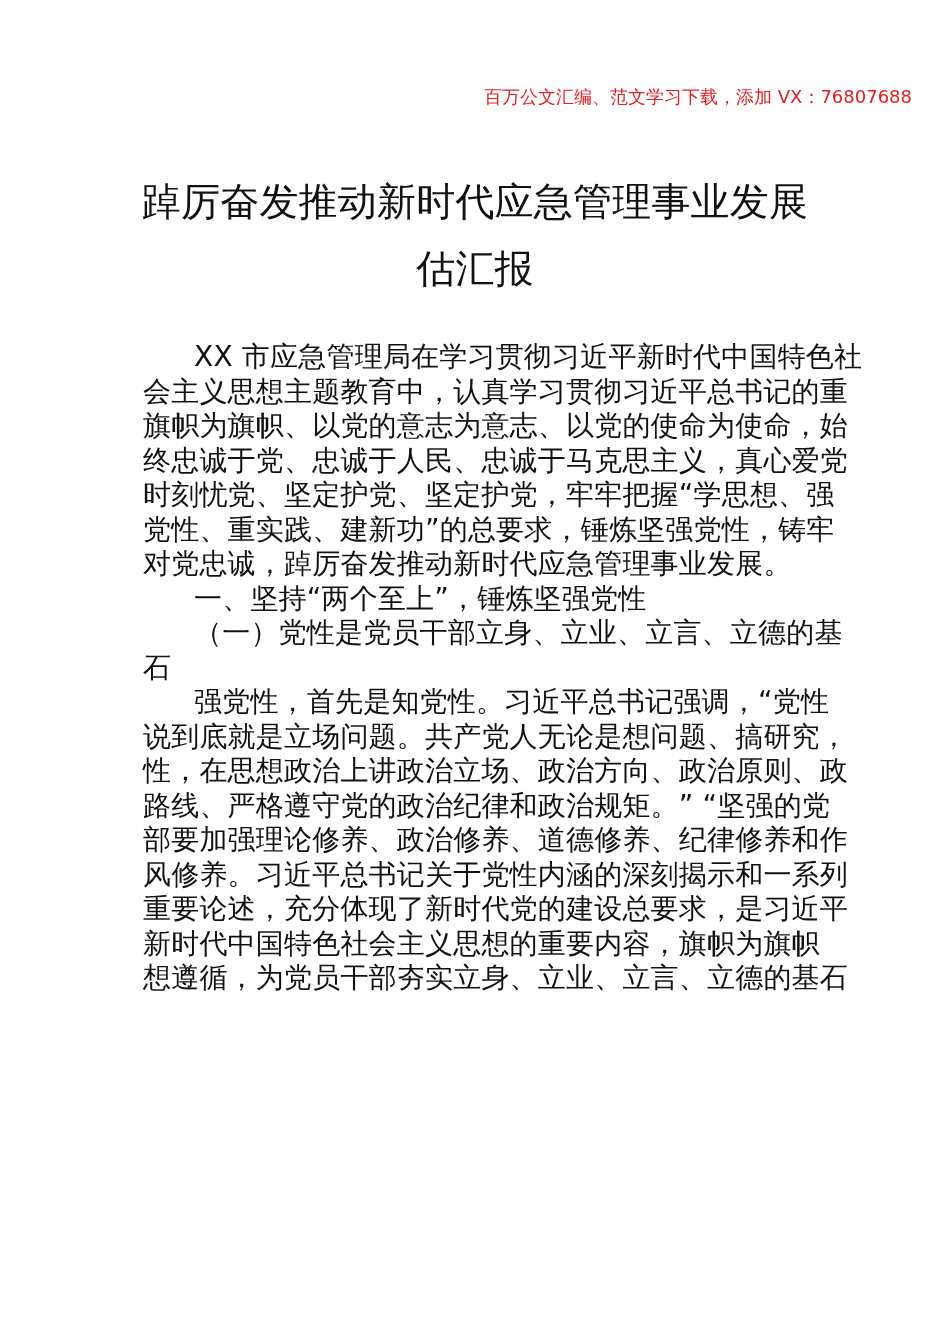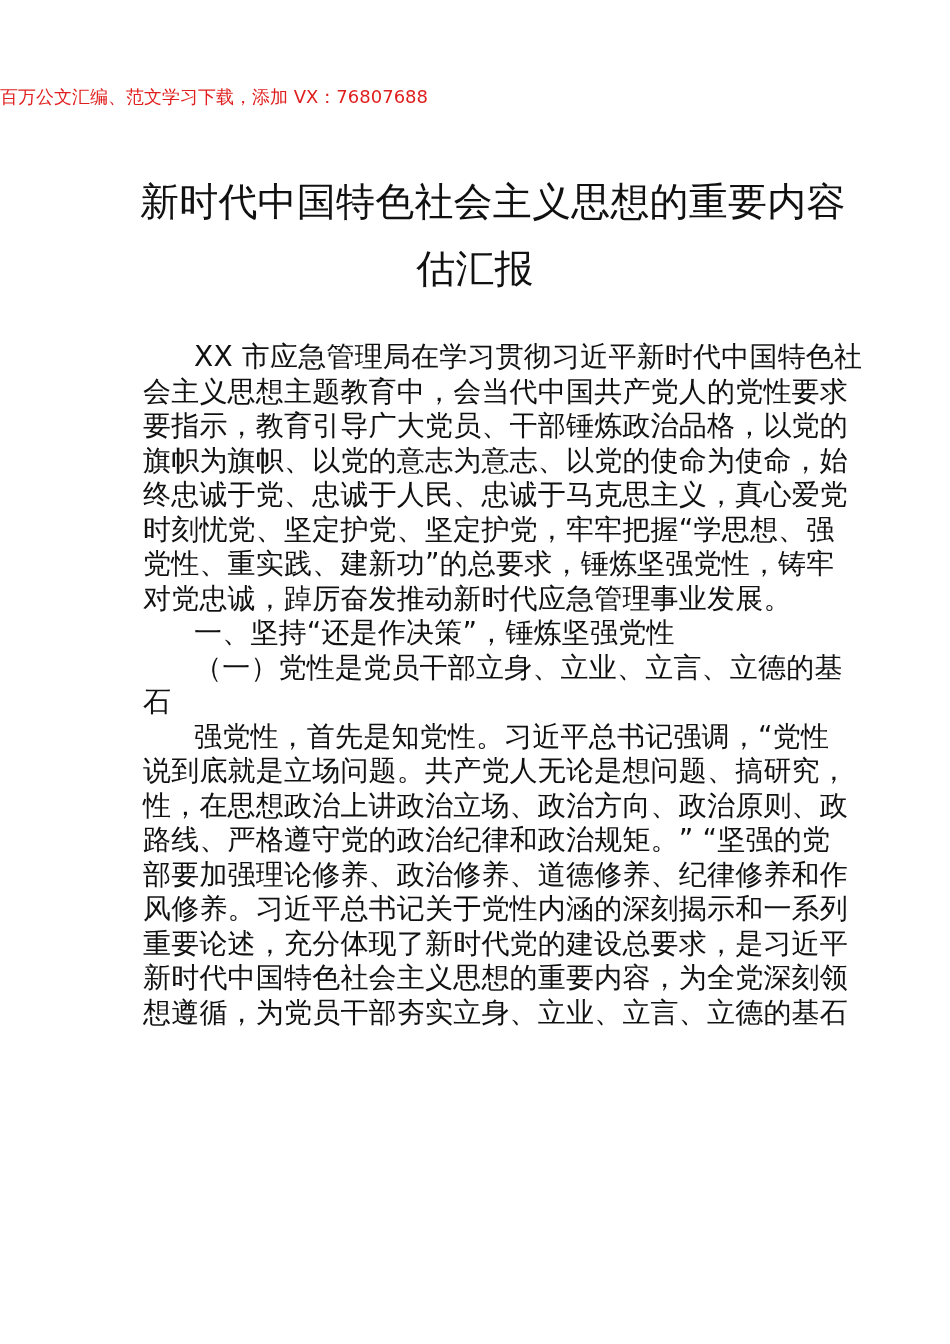--- a/index.html
+++ b/index.html
@@ -1,19 +1,19 @@
 <!DOCTYPE html>
 <html><head>
   <meta charset="utf-8">
   <style>
     html, body { margin: 0; padding: 0; background: #ffffff; }
     body { width: 950px; height: 1344px; position: relative; overflow: hidden; }
     .page { position: absolute; left: 0; top: 0; width: 950px; height: 1344px; background: #fff; }
     .banner {
-      position: absolute; top: 84px; left: 0; width: 912px; text-align: left;
+      position: absolute; top: 84px; left: 0; width: 912px; text-align: right;
       color: #e01e1e; font-family: "DejaVu Sans", sans-serif; font-size: 18px; line-height: 26px;
     }
     .title {
       position: absolute; top: 168px; left: 140px; width: 670px; text-align: center;
       font-family: "DejaVu Sans", sans-serif; font-size: 39px; line-height: 67px; color: #111;
       margin: 0; font-weight: normal;
     }
     .body {
       position: absolute; top: 340px; left: 143px; width: 664px;
       font-family: "DejaVu Sans", sans-serif; font-size: 28px; line-height: 34.5px; color: #111;
@@ -21,47 +21,46 @@
     .body p { margin: 0; text-align: justify; text-align-last: left; }
     .line { display: block; white-space: nowrap; letter-spacing: 0.2px; }
   </style>
 </head>
 <body>
 
 <div class="page">
   <div class="banner">百万公文汇编、范文学习下载，添加 VX：76807688</div>
 
   <h1 class="title">
-    <span class="line">新时代中国特色社会主义思想的重要内容</span>
+    <span class="line">踔厉奋发推动新时代应急管理事业发展</span>
     <span class="line">估汇报</span>
   </h1>
 
   <div class="body">
     <p>
       <span class="line" style="padding-left:51px">XX 市应急管理局在学习贯彻习近平新时代中国特色社</span>
-      <span class="line">会主义思想主题教育中，会当代中国共产党人的党性要求</span>
-      <span class="line">要指示，教育引导广大党员、干部锤炼政治品格，以党的</span>
+      <span class="line">会主义思想主题教育中，认真学习贯彻习近平总书记的重</span>
       <span class="line">旗帜为旗帜、以党的意志为意志、以党的使命为使命，始</span>
       <span class="line">终忠诚于党、忠诚于人民、忠诚于马克思主义，真心爱党</span>
       <span class="line">时刻忧党、坚定护党、坚定护党，牢牢把握“学思想、强</span>
       <span class="line">党性、重实践、建新功”的总要求，锤炼坚强党性，铸牢</span>
       <span class="line">对党忠诚，踔厉奋发推动新时代应急管理事业发展。</span>
     </p>
     <p>
-      <span class="line" style="padding-left:51px">一、坚持“还是作决策”，锤炼坚强党性</span>
+      <span class="line" style="padding-left:51px">一、坚持“两个至上”，锤炼坚强党性</span>
     </p>
     <p>
       <span class="line" style="padding-left:51px">（一）党性是党员干部立身、立业、立言、立德的基</span>
       <span class="line">石</span>
     </p>
     <p>
       <span class="line" style="padding-left:51px">强党性，首先是知党性。习近平总书记强调，“党性</span>
       <span class="line">说到底就是立场问题。共产党人无论是想问题、搞研究，</span>
       <span class="line">性，在思想政治上讲政治立场、政治方向、政治原则、政</span>
       <span class="line">路线、严格遵守党的政治纪律和政治规矩。” “坚强的党</span>
       <span class="line">部要加强理论修养、政治修养、道德修养、纪律修养和作</span>
       <span class="line">风修养。习近平总书记关于党性内涵的深刻揭示和一系列</span>
       <span class="line">重要论述，充分体现了新时代党的建设总要求，是习近平</span>
-      <span class="line">新时代中国特色社会主义思想的重要内容，为全党深刻领</span>
+      <span class="line">新时代中国特色社会主义思想的重要内容，旗帜为旗帜</span>
       <span class="line">想遵循，为党员干部夯实立身、立业、立言、立德的基石</span>
     </p>
   </div>
 </div>
 
 </body></html>

